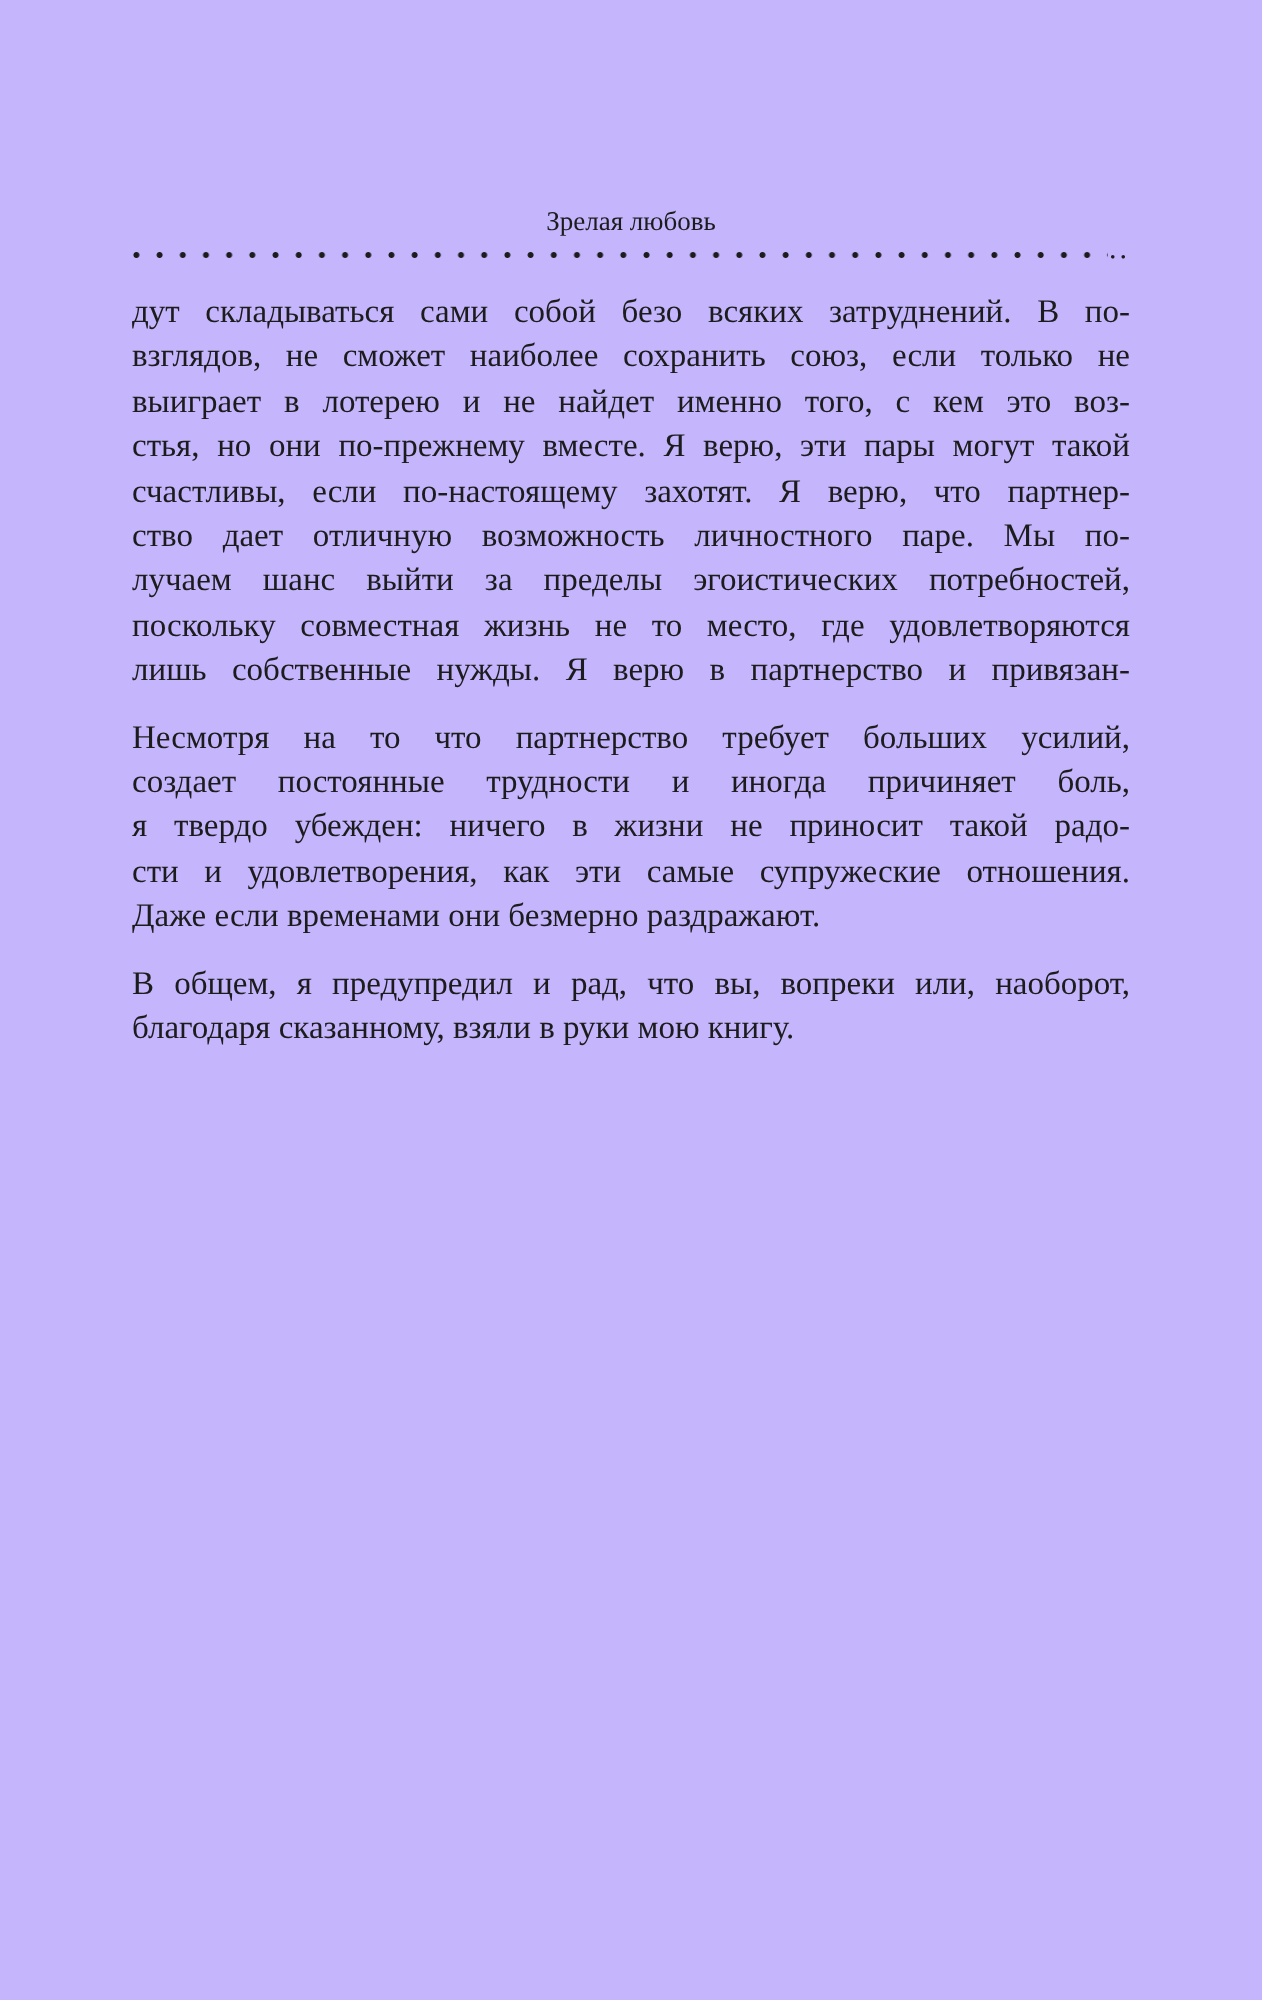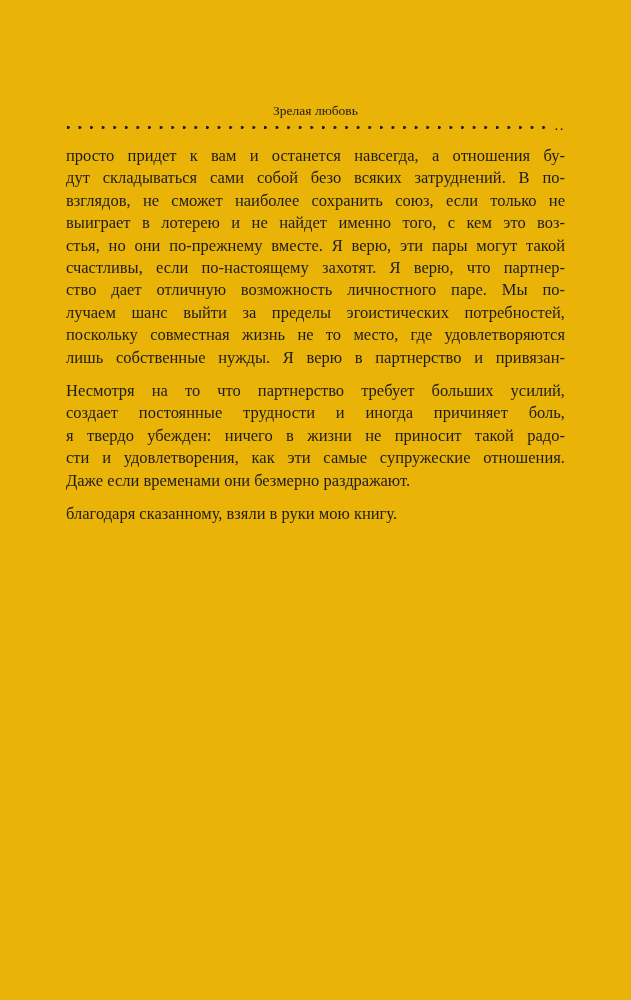--- a/index.html
+++ b/index.html
@@ -4,21 +4,21 @@
 <style>
   html, body {
     margin: 0;
     padding: 0;
     background: #ffffff;
   }
   .page {
     position: relative;
     width: 631px;
     height: 1000px;
-    background: #eab308;
+    background: #c4b5fd;
     overflow: hidden;
     font-family: "Liberation Serif", "DejaVu Serif", serif;
     color: #1c1c1c;
   }
   .content {
     padding: 0 66px;
   }
   .running-head {
     margin-top: 103px;
     text-align: center;
@@ -71,36 +71,36 @@
 
 <div class="page">
   <div class="content">
     <div class="running-head">Зрелая любовь</div>
     <div class="rule-row">
       <div class="dotted-rule"></div>
       <span class="rule-end">..</span>
     </div>
     <div class="body-text">
         <p>
-          <span class="line">просто придет к вам и останется навсегда, а отношения бу-</span>
           <span class="line">дут складываться сами собой безо всяких затруднений. В по-</span>
           <span class="line">взглядов, не сможет наиболее сохранить союз, если только не</span>
           <span class="line">выиграет в лотерею и не найдет именно того, с кем это воз-</span>
           <span class="line">стья, но они по-прежнему вместе. Я верю, эти пары могут такой</span>
           <span class="line">счастливы, если по-настоящему захотят. Я верю, что партнер-</span>
           <span class="line">ство дает отличную возможность личностного паре. Мы по-</span>
           <span class="line">лучаем шанс выйти за пределы эгоистических потребностей,</span>
           <span class="line">поскольку совместная жизнь не то место, где удовлетворяются</span>
           <span class="line">лишь собственные нужды. Я верю в партнерство и привязан-</span>
         </p>
         <p>
           <span class="line">Несмотря на то что партнерство требует больших усилий,</span>
           <span class="line">создает постоянные трудности и иногда причиняет боль,</span>
           <span class="line">я твердо убежден: ничего в жизни не приносит такой радо-</span>
           <span class="line">сти и удовлетворения, как эти самые супружеские отношения.</span>
           <span class="line last">Даже если временами они безмерно раздражают.</span>
         </p>
         <p>
+          <span class="line">В общем, я предупредил и рад, что вы, вопреки или, наоборот,</span>
           <span class="line last">благодаря сказанному, взяли в руки мою книгу.</span>
         </p>
       </div>
   </div>
 </div>
 
 </body></html>

